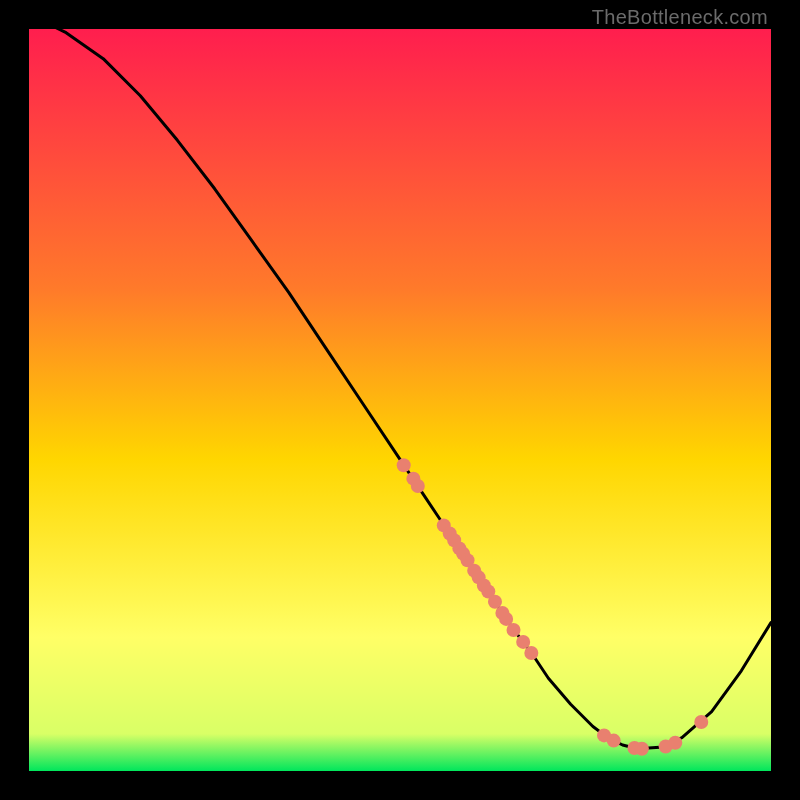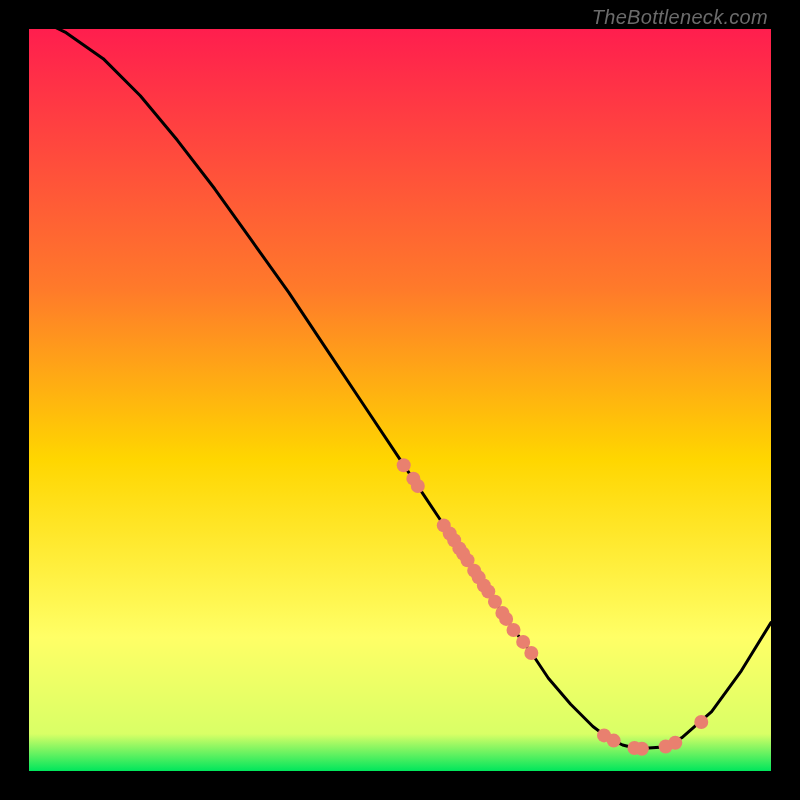--- a/index.html
+++ b/index.html
@@ -27,21 +27,20 @@
     height: 742px;
   }
   .watermark {
     position: absolute;
     top: 6px;
     right: 32px;
     color: #6b6b6b;
     font-size: 20px;
     font-weight: 500;
     letter-spacing: 0.3px;
-    font-style: italic;
   }
 </style>
 </head>
 <body>
 
 <div class="watermark">TheBottleneck.com</div>
 
 <div class="chart-frame">
   <svg class="plot-area" viewBox="0 0 742 742" preserveAspectRatio="none">
     <defs>

